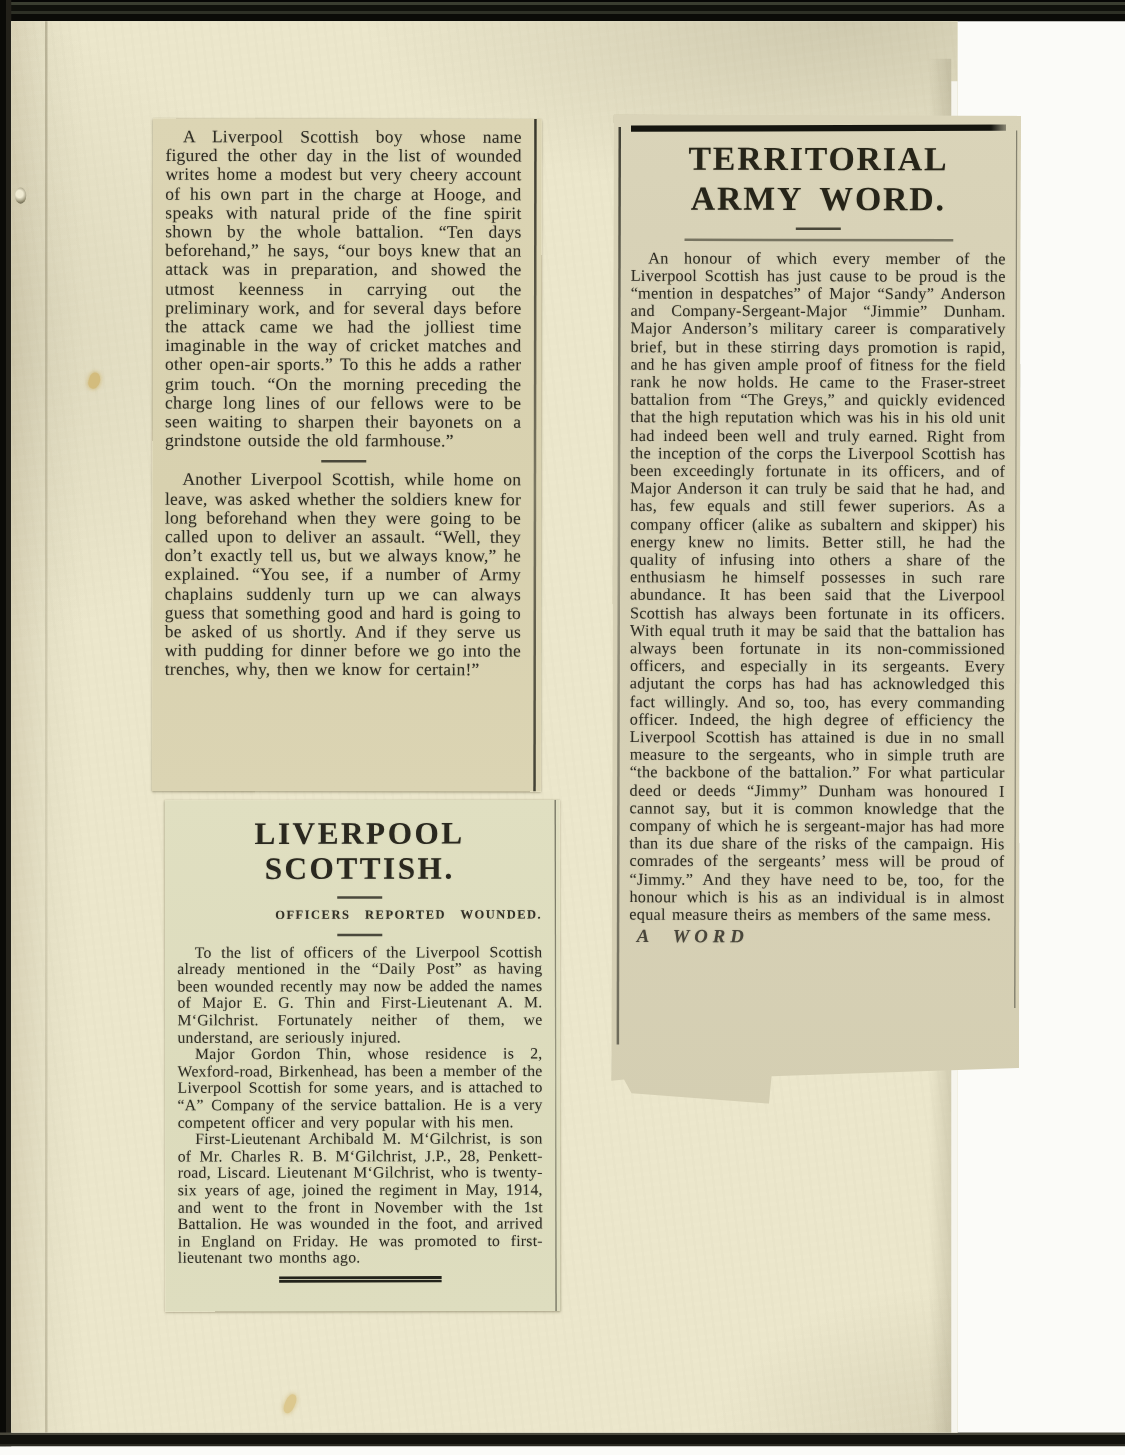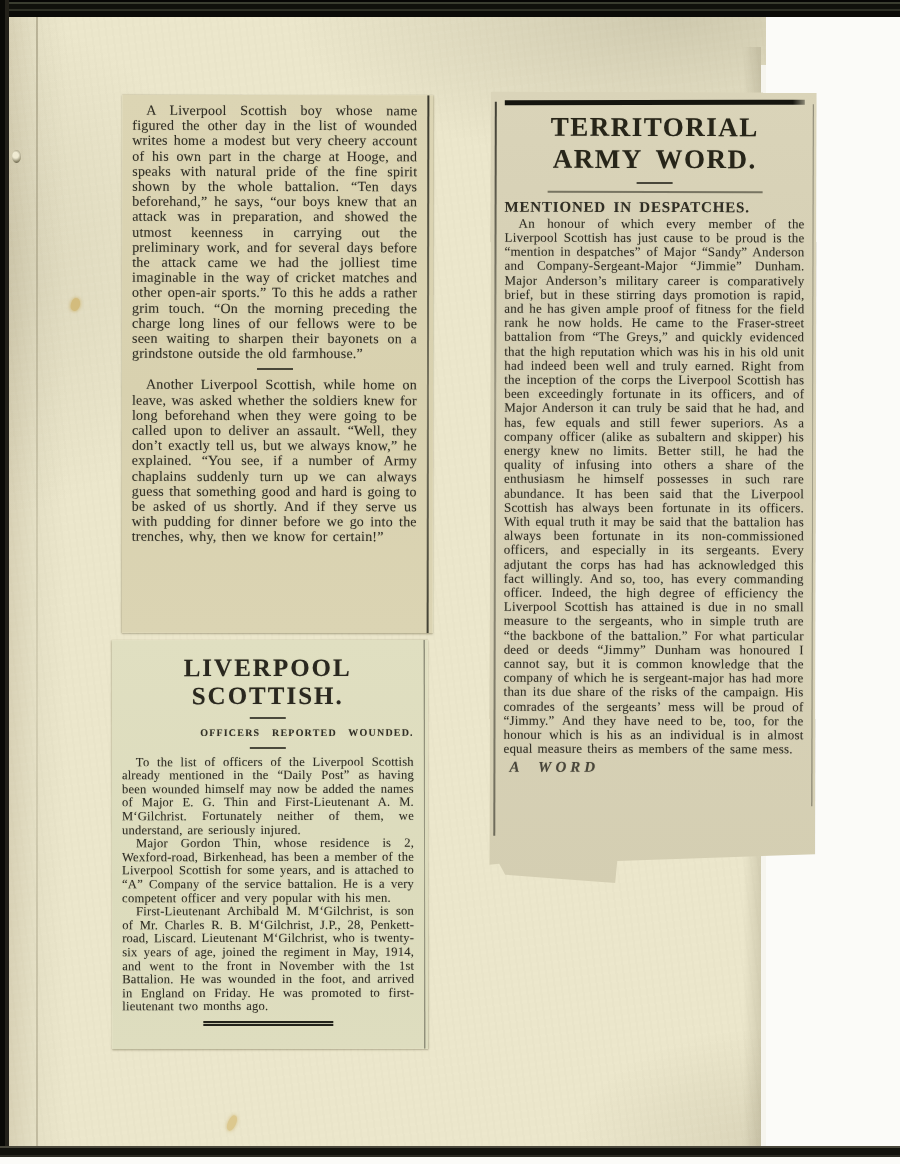--- a/index.html
+++ b/index.html
@@ -79,21 +79,21 @@
     padding:8px 16px 0 10px;box-sizing:border-box;
     font-size:14px;line-height:15.2px;
     transform:rotate(.08deg);
   }
   .clip-a::after{ 
     content:"";position:absolute;top:0;bottom:0;right:4px;width:2px;
     background:linear-gradient(180deg,rgba(28,28,20,.85),rgba(28,28,20,.5) 55%,rgba(28,28,20,.8));
   }
   
   .clip-b{
-    left:103px;top:623px;width:316px;height:409px;
+    left:123px;top:623px;width:316px;height:409px;
     background:linear-gradient(180deg,#e0dfc1,#dcdbbc 60%,#deddbf);
     padding:10px 14px 0 10px;box-sizing:border-box;
     font-size:12.6px;line-height:13.6px;
     transform:rotate(-.1deg);
   }
   .clip-b::after{
     content:"";position:absolute;top:0;bottom:0;right:3px;width:1.5px;
     background:linear-gradient(180deg,rgba(30,30,22,.6),rgba(30,30,22,.35) 55%,rgba(30,30,22,.6));
   }
   .clip-b .headline{
@@ -168,30 +168,29 @@
       <p>A Liverpool Scottish boy whose name figured the other day in the list of wounded writes home a modest but very cheery account of his own part in the charge at Hooge, and speaks with natural pride of the fine spirit shown by the whole battalion. “Ten days beforehand,” he says, “our boys knew that an attack was in preparation, and showed the utmost keenness in carrying out the preliminary work, and for several days before the attack came we had the jolliest time imaginable in the way of cricket matches and other open-air sports.” To this he adds a rather grim touch. “On the morning preceding the charge long lines of our fellows were to be seen waiting to sharpen their bayonets on a grindstone outside the old farmhouse.”</p>
       <div class="dash"></div>
       <p>Another Liverpool Scottish, while home on leave, was asked whether the soldiers knew for long beforehand when they were going to be called upon to deliver an assault. “Well, they don’t exactly tell us, but we always know,” he explained. “You see, if a number of Army chaplains suddenly turn up we can always guess that something good and hard is going to be asked of us shortly. And if they serve us with pudding for dinner before we go into the trenches, why, then we know for certain!”</p>
     </article>
 
     <article class="clip clip-b">
       <h2 class="headline">LIVERPOOL SCOTTISH.</h2>
       <div class="dash"></div>
       <h3 class="subhead">OFFICERS REPORTED WOUNDED.</h3>
       <div class="dash"></div>
-      <p>To the list of officers of the Liverpool Scottish already mentioned in the “Daily Post” as having been wounded himself may now be added the names of Major E. G. Thin and First-Lieutenant A. M. M‘Gilchrist. Fortunately neither of them, we understand, are seriously injured.</p>
+      <p>To the list of officers of the Liverpool Scottish already mentioned in the “Daily Post” as having been wounded recently may now be added the names of Major E. G. Thin and First-Lieutenant A. M. M‘Gilchrist. Fortunately neither of them, we understand, are seriously injured.</p>
       <p>Major Gordon Thin, whose residence is 2, Wexford-road, Birkenhead, has been a member of the Liverpool Scottish for some years, and is attached to “A” Company of the service battalion. He is a very competent officer and very popular with his men.</p>
       <p>First-Lieutenant Archibald M. M‘Gilchrist, is son of Mr. Charles R. B. M‘Gilchrist, J.P., 28, Penkett-road, Liscard. Lieutenant M‘Gilchrist, who is twenty-six years of age, joined the regiment in May, 1914, and went to the front in November with the 1st Battalion. He was wounded in the foot, and arrived in England on Friday. He was promoted to first-lieutenant two months ago.</p>
       <div class="heavy-rule"></div>
     </article>
 
     <article class="clip clip-c">
       <div class="top-bar"></div>
       <h1 class="headline">TERRITORIAL ARMY WORD.</h1>
       <div class="dash"></div>
       <div class="thin-rule"></div>
-      <h3 class="subhead">MENTIONED IN DESPATCHES.</h3>
       <p>An honour of which every member of the Liverpool Scottish has just cause to be proud is the “mention in despatches” of Major “Sandy” Anderson and Company-Sergeant-Major “Jimmie” Dunham. Major Anderson’s military career is comparatively brief, but in these stirring days promotion is rapid, and he has given ample proof of fitness for the field rank he now holds. He came to the Fraser-street battalion from “The Greys,” and quickly evidenced that the high reputation which was his in his old unit had indeed been well and truly earned. Right from the inception of the corps the Liverpool Scottish has been exceedingly fortunate in its officers, and of Major Anderson it can truly be said that he had, and has, few equals and still fewer superiors. As a company officer (alike as subaltern and skipper) his energy knew no limits. Better still, he had the quality of infusing into others a share of the enthusiasm he himself possesses in such rare abundance. It has been said that the Liverpool Scottish has always been fortunate in its officers. With equal truth it may be said that the battalion has always been fortunate in its non-commissioned officers, and especially in its sergeants. Every adjutant the corps has had has acknowledged this fact willingly. And so, too, has every commanding officer. Indeed, the high degree of efficiency the Liverpool Scottish has attained is due in no small measure to the sergeants, who in simple truth are “the backbone of the battalion.” For what particular deed or deeds “Jimmy” Dunham was honoured I cannot say, but it is common knowledge that the company of which he is sergeant-major has had more than its due share of the risks of the campaign. His comrades of the sergeants’ mess will be proud of “Jimmy.” And they have need to be, too, for the honour which is his as an individual is in almost equal measure theirs as members of the same mess.</p>
       <div class="cutoff">A WORD</div>
     </article>
   </div>
 
 </div>
 
 </body></html>

